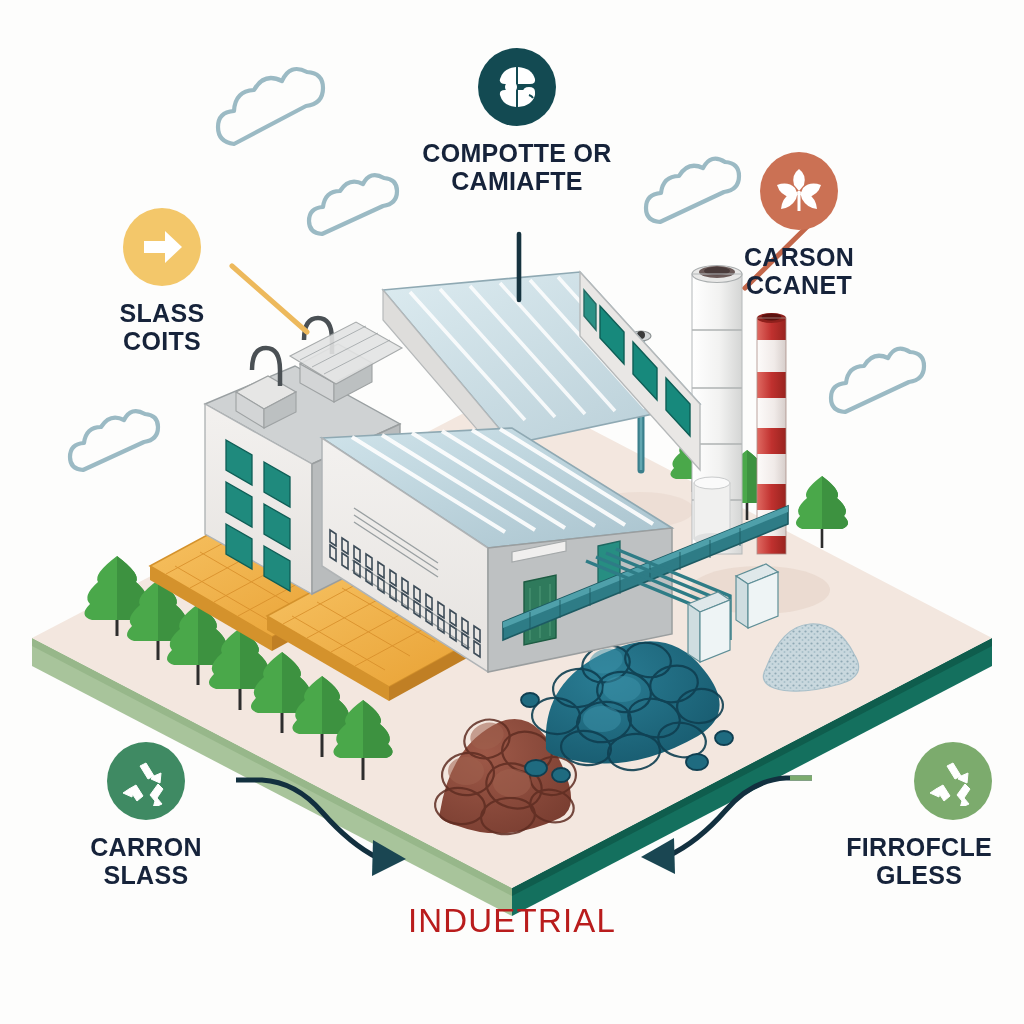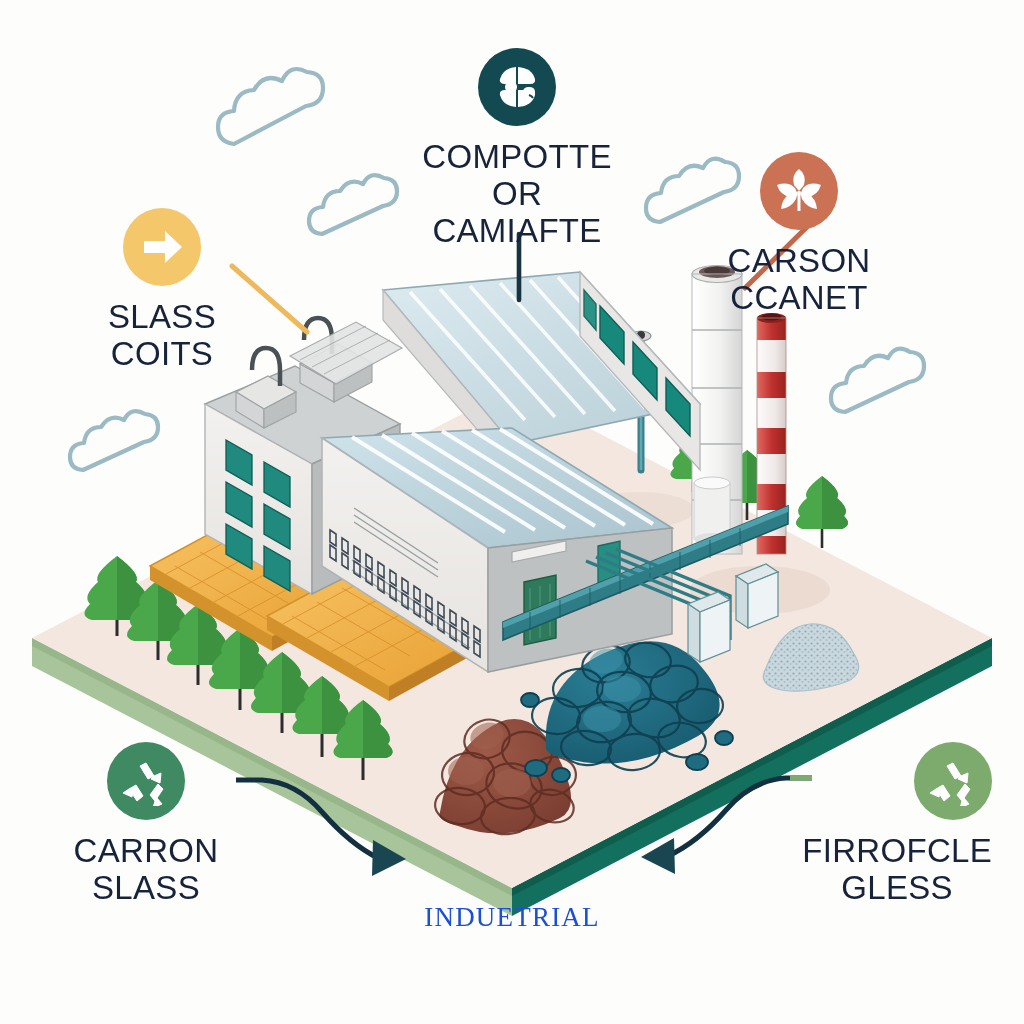--- a/index.html
+++ b/index.html
@@ -38,48 +38,47 @@
     border-radius: 50%;
     display: flex;
     align-items: center;
     justify-content: center;
     box-sizing: border-box;
   }
   .callout .lbl {
     margin-top: 13px;
     text-align: center;
     color: #16233a;
-    font-size: 33px;
+    font-size: 25px;
     line-height: 1.12;
-    font-weight: 400;
+    font-weight: 700;
     letter-spacing: 0.3px;
     white-space: pre-line;
   }
 
   #callout-compost { left: 402px; top: 48px; }
   #callout-carbon  { left: 684px; top: 152px; }
   #callout-flap    { left: 47px;  top: 208px; }
   #callout-carron  { left: 31px;  top: 742px; }
   #callout-firrofcle { left: 762px; top: 742px; align-items: flex-end; }
 
   
   #title-block {
     position: absolute;
     left: 0;
     top: 902px;
     width: 1024px;
     text-align: center;
   }
   #title-block .t1 {
-    font-size: 27px;
+    font-size: 33px;
     letter-spacing: 1.2px;
-    color: #1d4ed8;
+    color: #b91c1c;
     font-weight: 400;
     display: block;
-    font-family: Liberation Serif, serif;
   }
   #title-block .t2 {
     font-size: 38px;
     letter-spacing: 1.1px;
     color: #12283d;
     font-weight: 700;
     display: block;
     margin-top: 2px;
   }
 </style>

